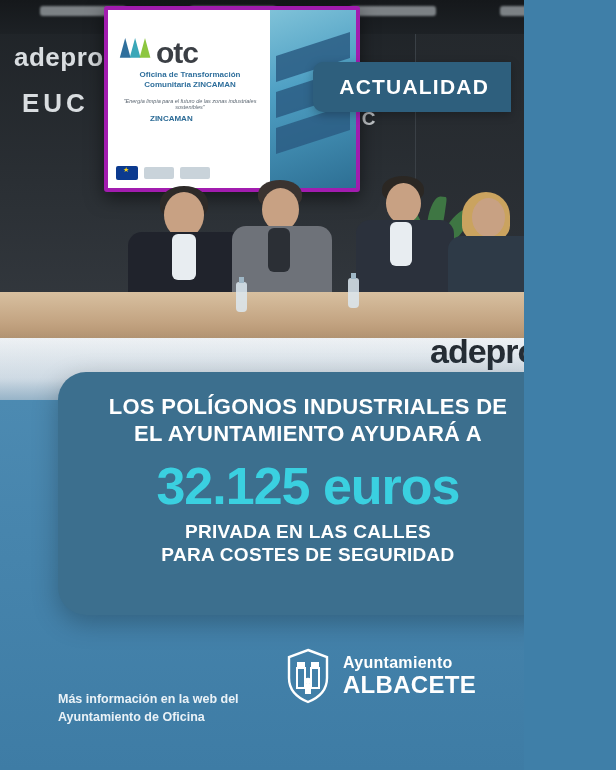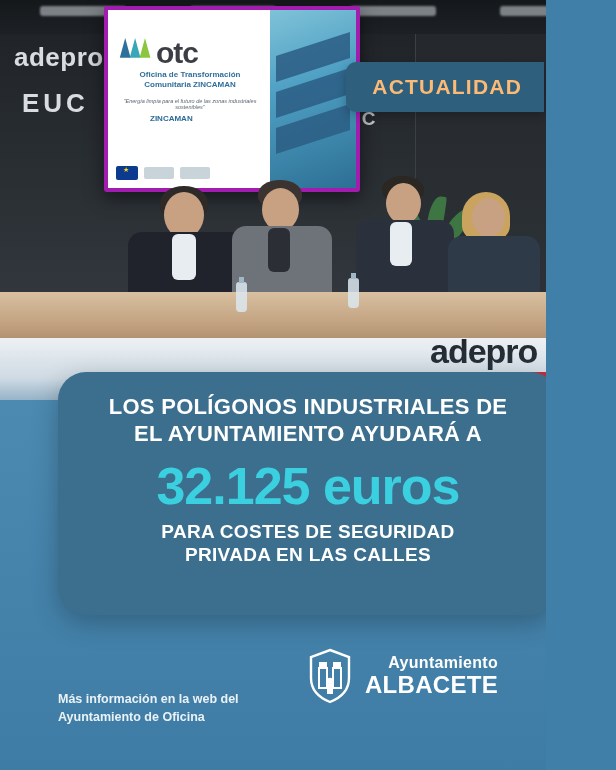--- a/index.html
+++ b/index.html
@@ -7,21 +7,20 @@
     width:616px;height:770px;
     background:#3f7fa8;
     font-family:"Liberation Sans", sans-serif;
     overflow:hidden;
   }
   .poster{
     position:relative;
     width:524px;height:770px;
     background:linear-gradient(180deg,#5e9bc0 0%,#4e8cb3 45%,#3e7ca5 100%);
     overflow:hidden;
-    padding-left:22px;
   }
 
   
   .photo{
     position:absolute;left:0;top:0;width:616px;height:400px;
     background:linear-gradient(180deg,#2b2f33 0%,#3a3f45 40%,#6c difference 100%);
     background:#32373c;
     overflow:hidden;
   }
   
@@ -126,22 +125,22 @@
     border-radius:3px 3px 4px 4px;}
   .bottle:after{content:"";position:absolute;left:3px;top:-5px;width:5px;height:6px;background:#9fb7c6;}
 
   .photo-fade{
     position:absolute;left:0;top:330px;width:616px;height:80px;
     background:linear-gradient(180deg,rgba(63,124,165,0) 0%,rgba(63,124,165,.15) 60%,rgba(63,124,165,.55) 100%);
   }
 
   
   .tag-actualidad{
-    position:absolute;right:2px;top:62px;
-    background:#2e5f7d;color:#fdba74;
+    position:absolute;right:13px;top:62px;
+    background:#2e5f7d;color:#ffffff;
     font-size:21px;font-weight:800;letter-spacing:1.2px;
     padding:13px 22px 13px 26px;
     border-radius:10px 0 0 10px;
     box-shadow:0 3px 10px rgba(0,0,0,.25);
   }
 
   
   .card{
     position:absolute;left:58px;top:372px;width:500px;height:243px;
     background:#3c6f8e;
@@ -167,21 +166,21 @@
 
   
   .footer-text{
     position:absolute;left:58px;top:670px;width:250px;
     color:#eaf2f7;font-size:12.5px;font-weight:700;line-height:1.45;margin-top:20px;
   }
   .ayto{
     position:absolute;right:48px;top:648px;display:flex;align-items:center;gap:12px;
   }
   .ayto-shield{width:46px;height:56px;}
-  .ayto-text{color:#ffffff;line-height:1.05;text-align:right;}
+  .ayto-text{color:#ffffff;line-height:1.05;}
   .ayto-text .l1{font-size:16px;font-weight:600;letter-spacing:.3px;}
   .ayto-text .l2{font-size:24px;font-weight:800;letter-spacing:.3px;}
 </style>
 </head>
 <body>
 
 <div class="poster">
 
   <div class="photo">
     <div class="wall"></div>
@@ -265,22 +264,22 @@
 
     <div class="photo-fade"></div>
   </div>
 
   <div class="tag-actualidad">ACTUALIDAD</div>
 
   <div class="card">
     <div class="card-line">LOS POLÍGONOS INDUSTRIALES DE</div>
     <div class="card-line">EL AYUNTAMIENTO AYUDARÁ A</div>
     <div class="card-amount">32.125 euros</div>
+    <div class="card-line2">PRIVADA EN LAS CALLES</div>
     <div class="card-line2">PARA COSTES DE SEGURIDAD</div>
-    <div class="card-line2">PRIVADA EN LAS CALLES</div>
   </div>
 
   <div class="footer-text">
     <div>Más información en la web del</div>
     <div>Ayuntamiento de Oficina</div>
   </div>
 
   <div class="ayto">
     <svg class="ayto-shield" viewBox="0 0 46 56">
       <path d="M23 2 L42 9 V30 C42 43 33 50 23 54 C13 50 4 43 4 30 V9 Z" fill="none" stroke="#ffffff" stroke-width="2.4"></path>

